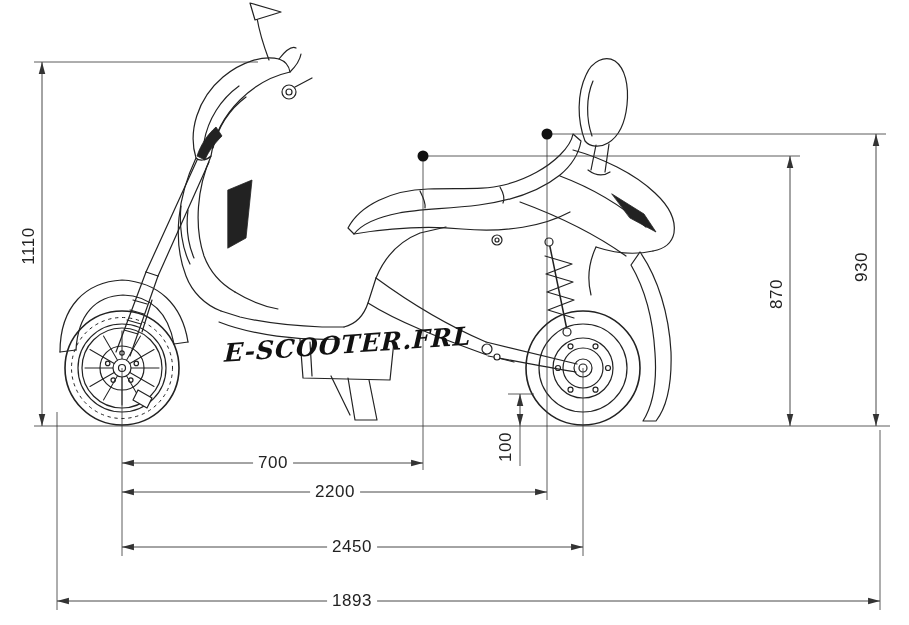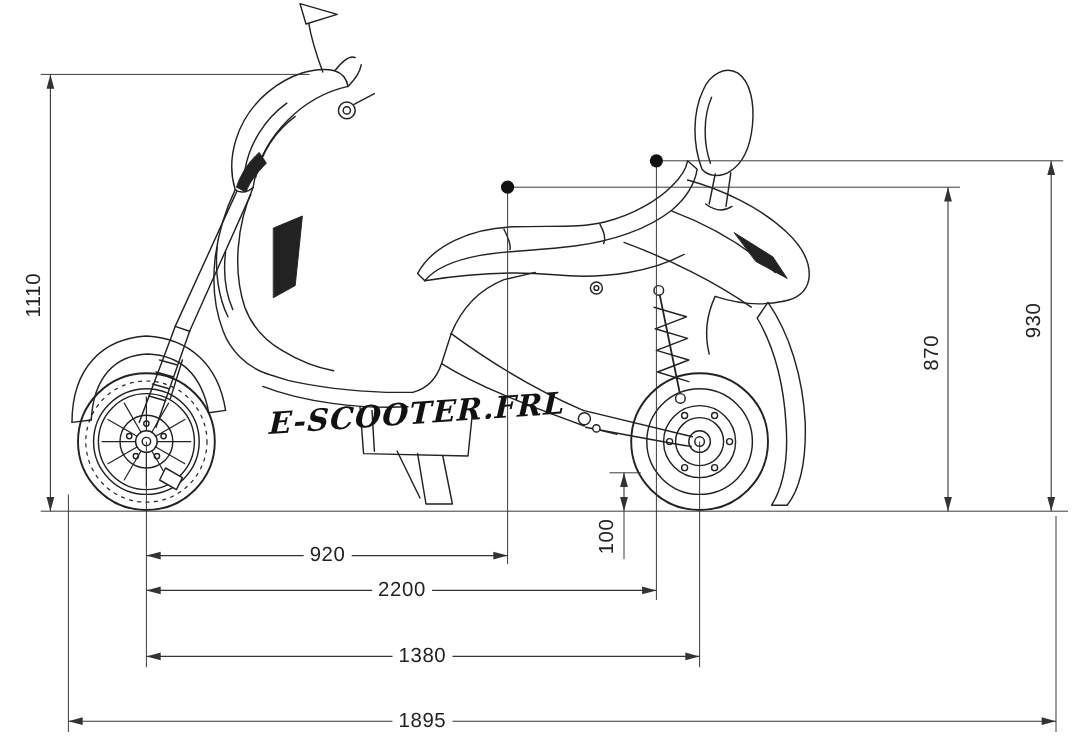--- a/index.html
+++ b/index.html
@@ -242,22 +242,22 @@
   </svg>
 
   <span class="dim-label vert" style="left:29px;top:246px">1110</span>
 
   <span class="dim-label vert" style="left:777px;top:294px">870</span>
 
   <span class="dim-label vert" style="left:862px;top:267px">930</span>
 
   <span class="dim-label vert" style="left:506px;top:447px">100</span>
 
-  <span class="dim-label" style="left:273px;top:463px">920</span>
+  <span class="dim-label" style="left:273px;top:463px">700</span>
 
   <span class="dim-label" style="left:335px;top:492px">2200</span>
 
-  <span class="dim-label" style="left:352px;top:547px">1380</span>
-
-  <span class="dim-label" style="left:352px;top:601px">1895</span>
+  <span class="dim-label" style="left:352px;top:547px">2450</span>
+
+  <span class="dim-label" style="left:352px;top:601px">1893</span>
 
   <span class="brand">E-SCOOTER.FRL</span>
 </div>
 
 </body></html>

